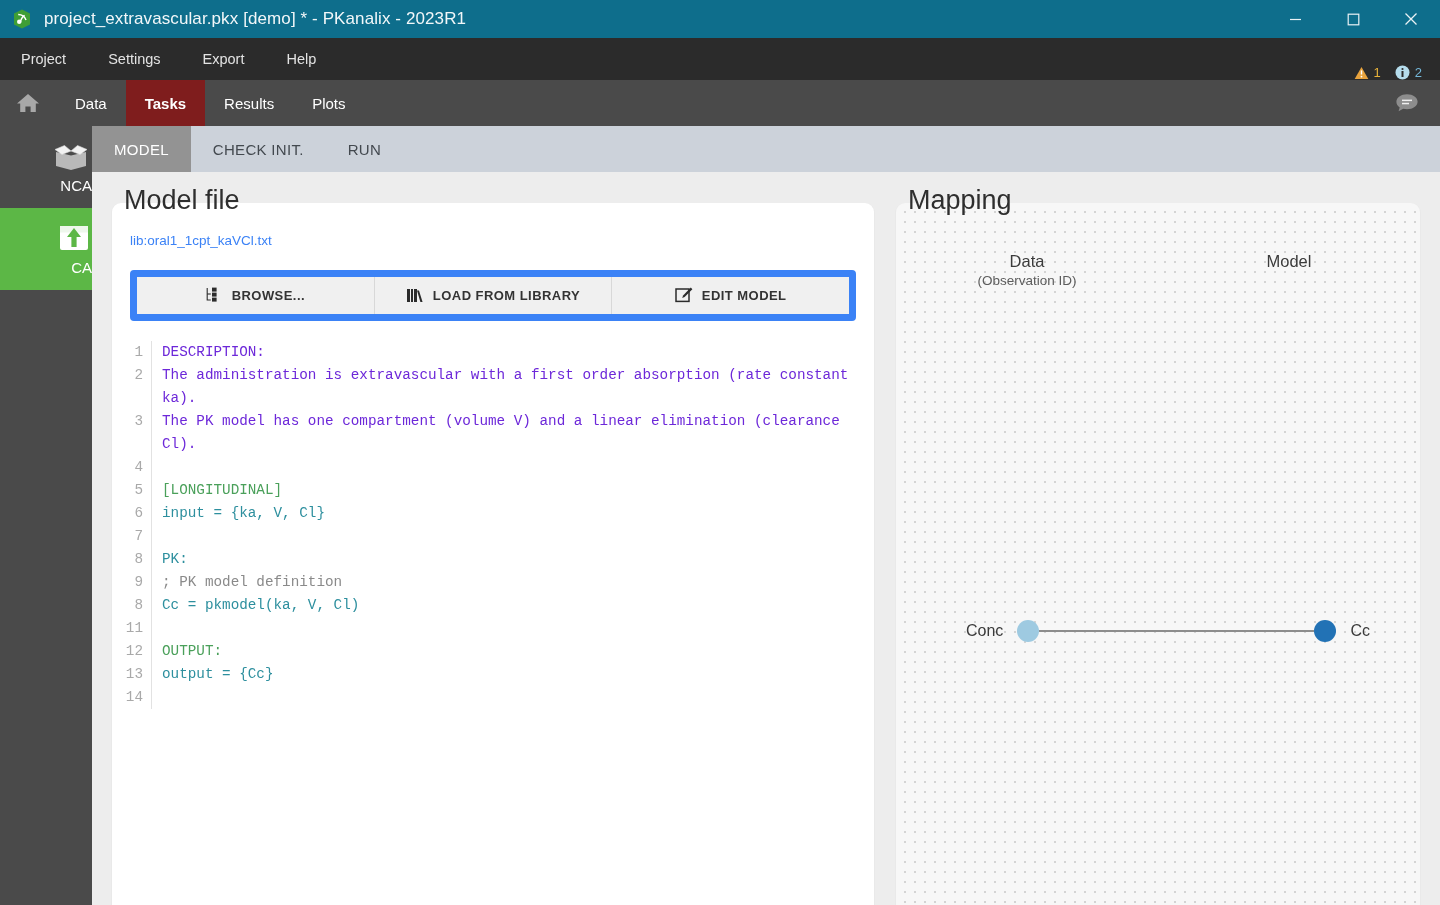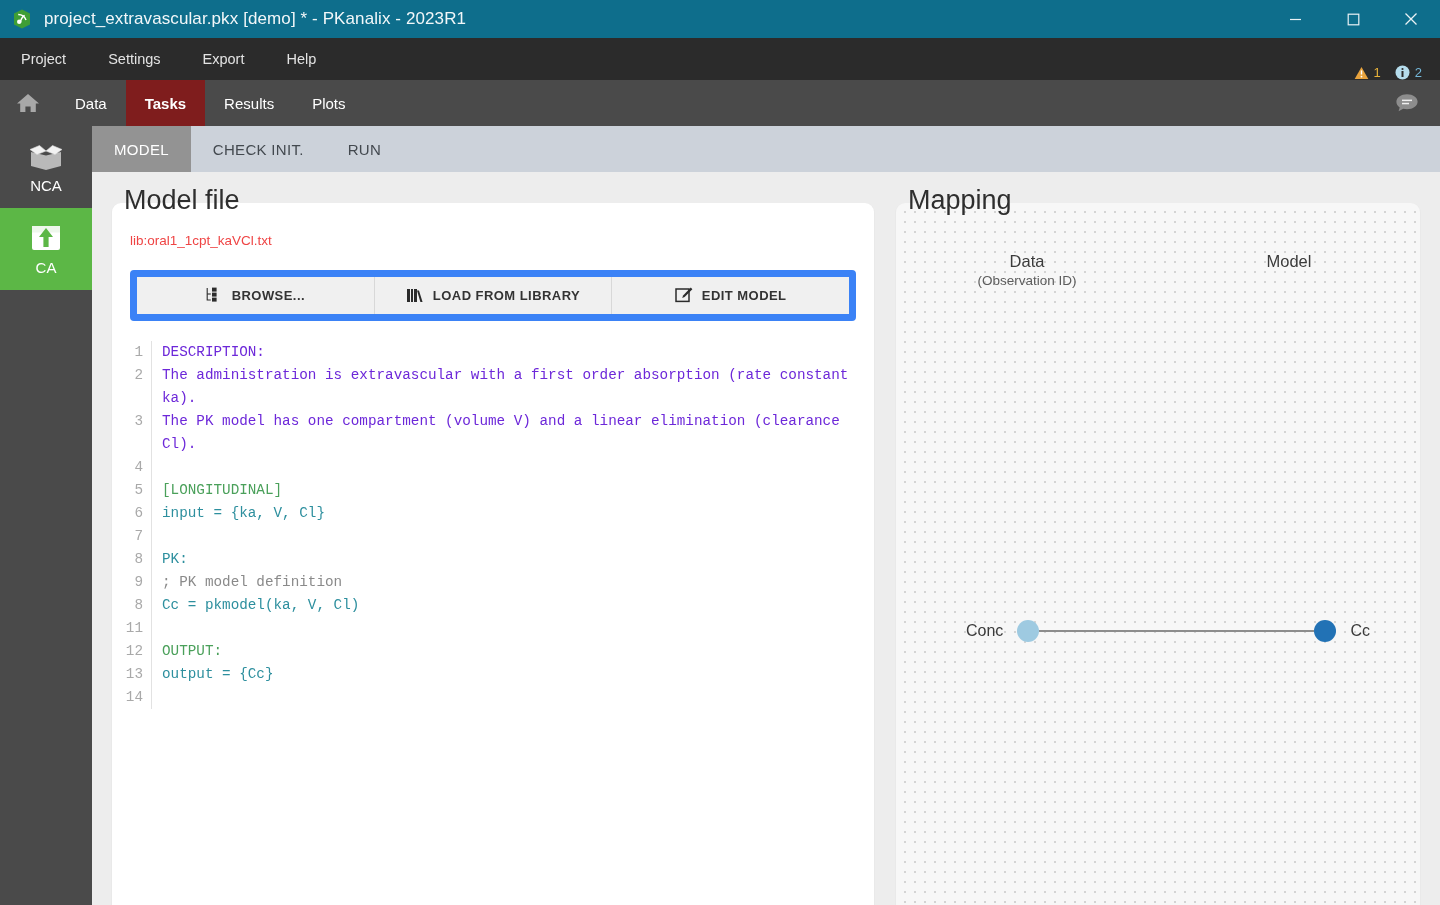--- a/index.html
+++ b/index.html
@@ -63,21 +63,21 @@
   }
   .nav-tab.active { background: #7f1d1d; font-weight: bold; }
   .nav-comment { margin-left: auto; display: flex; align-items: center; padding-right: 20px; }
 
   
   .body-wrap { display: flex; height: 815px; }
 
   .sidebar { width: 92px; background: #4a4a4a; flex: 0 0 92px; }
   .side-item {
     height: 82px; display: flex; flex-direction: column;
-    align-items: center; justify-content: center; gap: 5px;
+    align-items: flex-end; justify-content: center; gap: 5px;
     color: #ffffff; font-size: 15px;
   }
   .side-item.active { background: #5cb746; }
 
   .content { flex: 1 1 auto; display: flex; flex-direction: column; min-width: 0; }
 
   .subtabs {
     height: 46px; background: #ccd2da; display: flex; align-items: stretch;
     flex: 0 0 46px;
   }
@@ -107,21 +107,21 @@
     position: relative;
   }
   .card.dotted {
     background-color: #f7f7f7;
     background-image: radial-gradient(#d4d4d4 1px, transparent 1.1px);
     background-size: 10px 10px;
     background-position: 4px 4px;
   }
 
   .filepath {
-    font-size: 13.5px; color: #ef4444; padding: 12px 0 0 18px;
+    font-size: 13.5px; color: #3b82f6; padding: 12px 0 0 18px;
   }
 
   .btnrow {
     display: flex; margin: 22px 18px 0 18px;
     border: 7px solid #3b82f6; border-radius: 4px; overflow: hidden;
     background: #f0f0f0;
   }
   .btn {
     flex: 1 1 0; height: 37px; display: flex; align-items: center;
     justify-content: center; gap: 9px;

